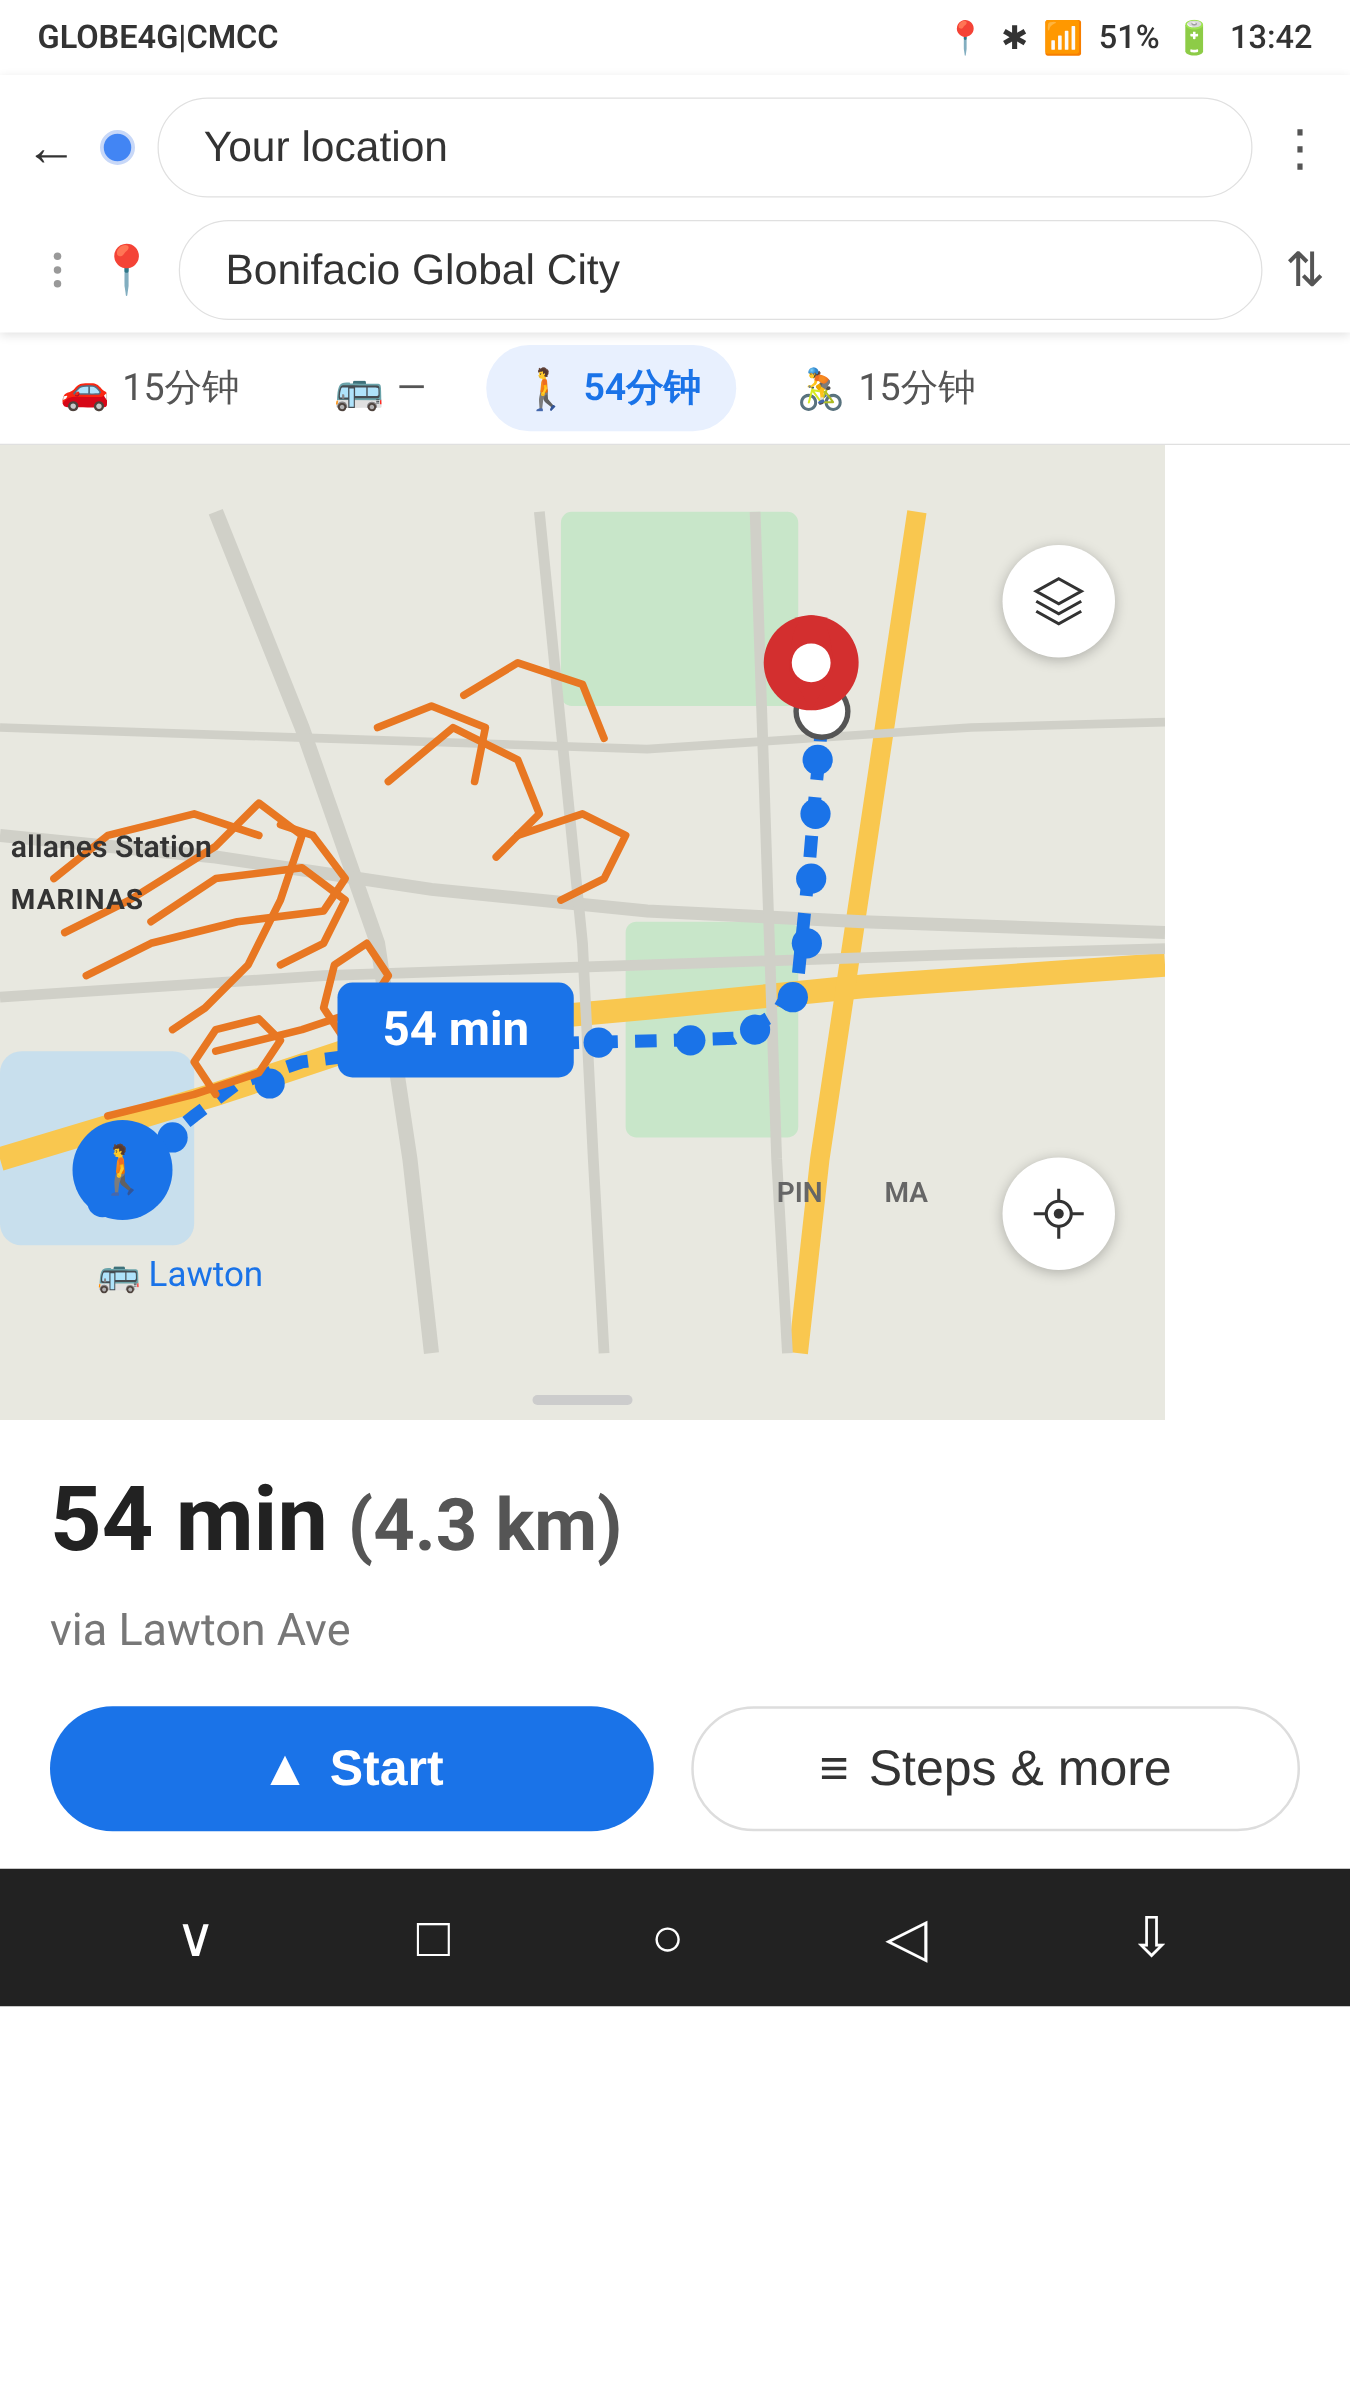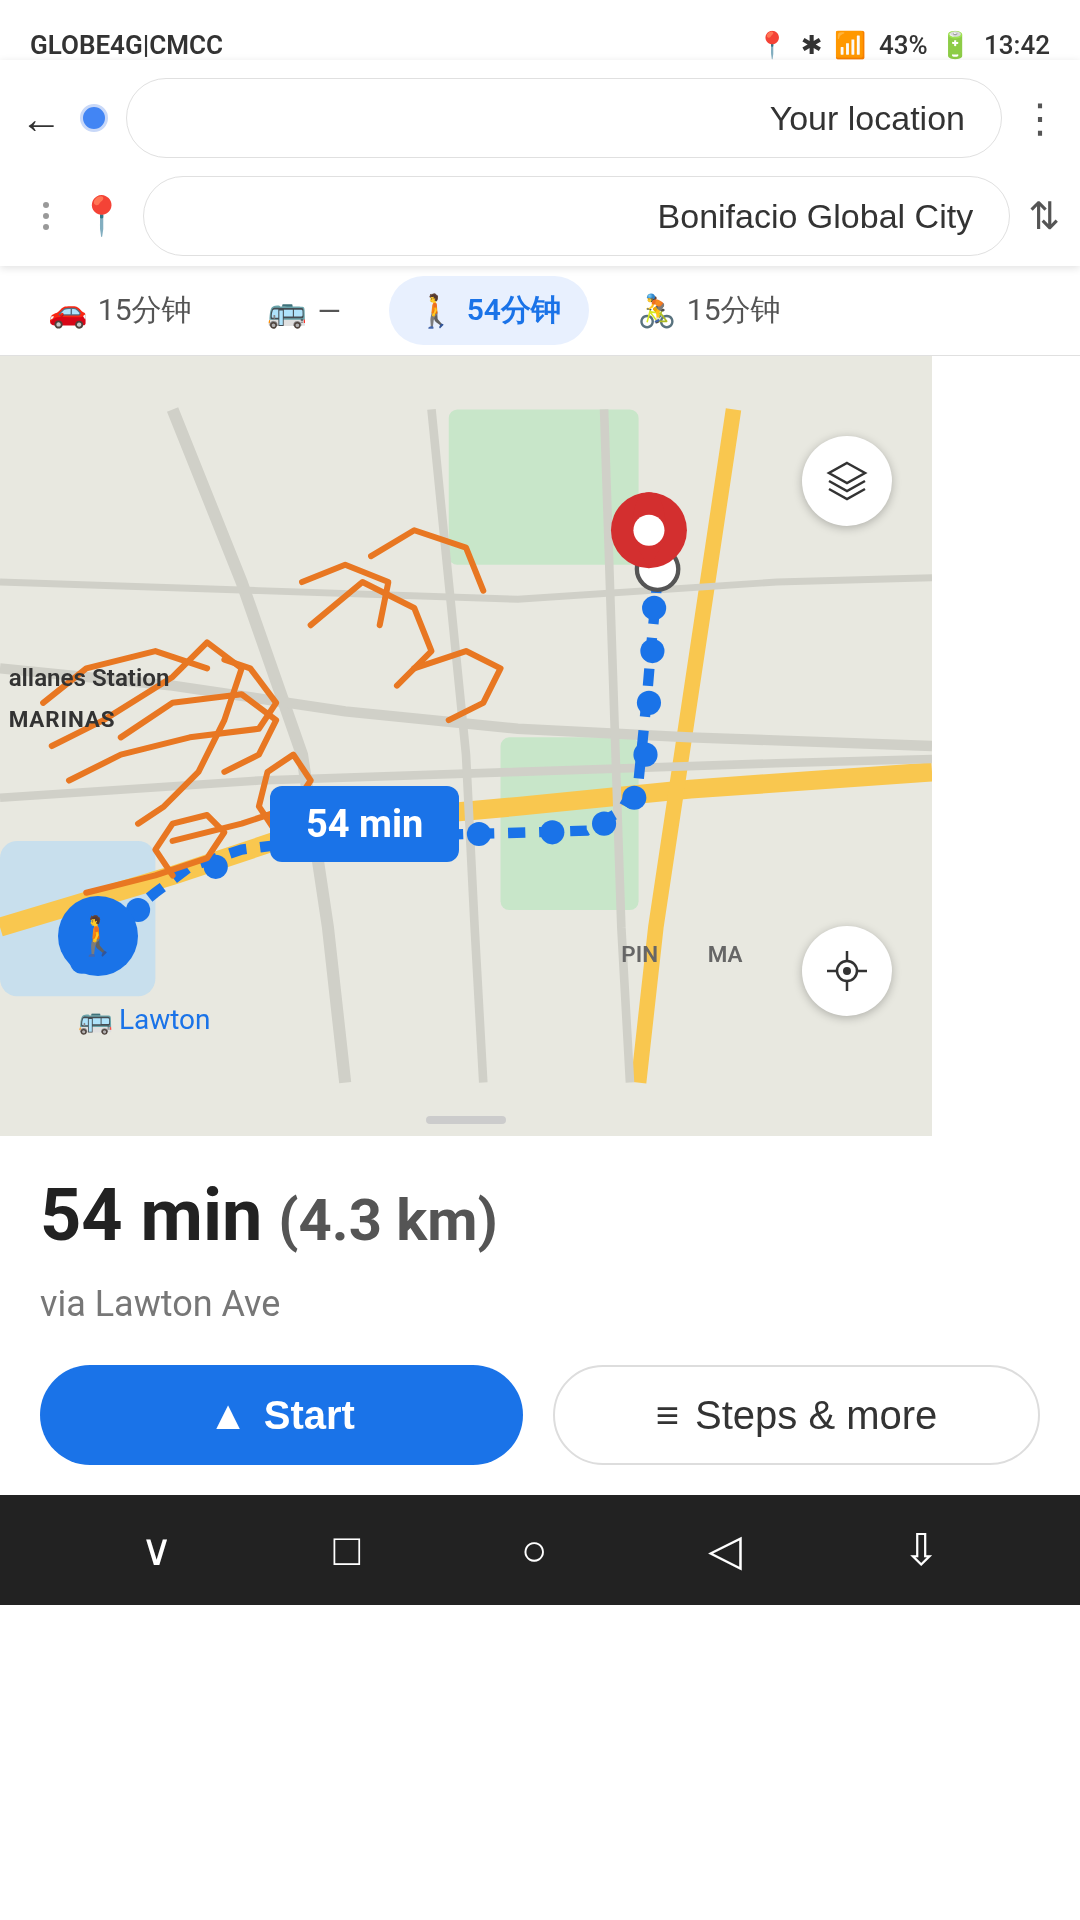--- a/index.html
+++ b/index.html
@@ -11,21 +11,21 @@
       background: #fff;
       overflow: hidden;
       position: relative;
     }
 
     
     .status-bar {
       height: 60px;
       background: #fff;
       display: flex;
-      align-items: flex-end;
+      align-items: center;
       justify-content: space-between;
       padding: 0 30px;
       font-size: 26px;
       font-weight: 500;
     }
     .status-left { color: #333; font-weight: 600; }
     .status-right { display: flex; align-items: center; gap: 12px; color: #333; font-weight: 500; }
 
     
     .header {
@@ -58,21 +58,20 @@
     .search-input {
       flex: 1;
       height: 80px;
       border: 1.5px solid #e0e0e0;
       border-radius: 40px;
       padding: 0 36px;
       font-size: 34px;
       color: #333;
       background: #fff;
       outline: none;
-      text-align: right;
     }
     .more-btn {
       font-size: 40px;
       color: #555;
       cursor: pointer;
       flex-shrink: 0;
     }
     .dest-row {
       display: flex;
       align-items: center;
@@ -319,21 +318,21 @@
   </style>
 </head>
 <body>
 
 <div class="status-bar">
   <span class="status-left">GLOBE4G|CMCC</span>
   <div class="status-right">
     <span>📍</span>
     <span>✱</span>
     <span>📶</span>
-    <span>43%</span>
+    <span>51%</span>
     <span>🔋</span>
     <span>13:42</span>
   </div>
 </div>
 
 <div class="header">
   <div class="search-row">
     <span class="back-btn">←</span>
     <span class="dot-icon"></span>
     <input class="search-input" value="Your location" readonly="" placeholder="Your location" style="">

